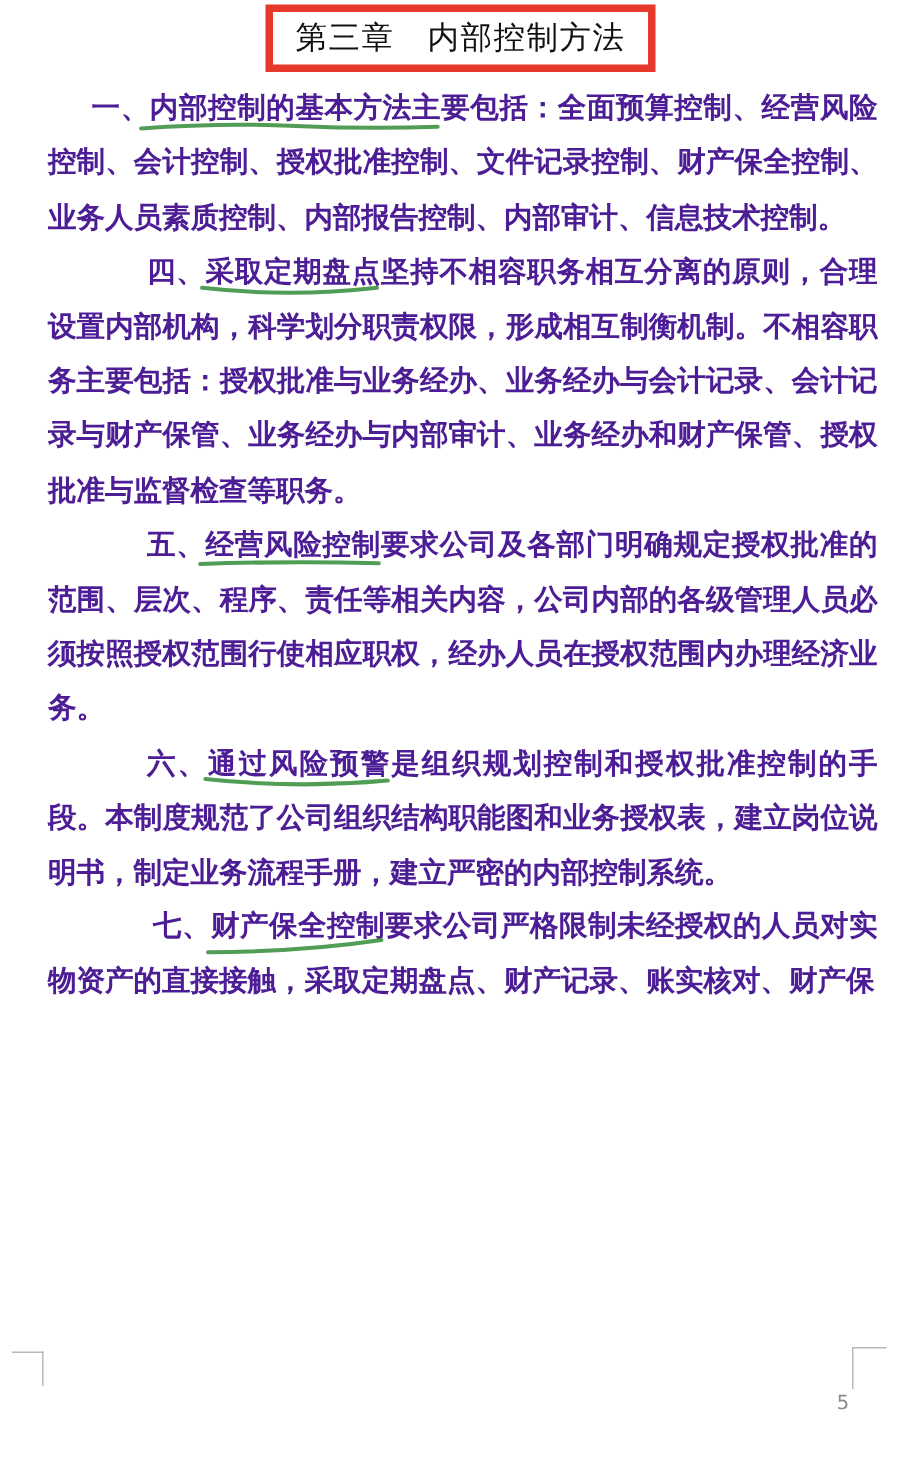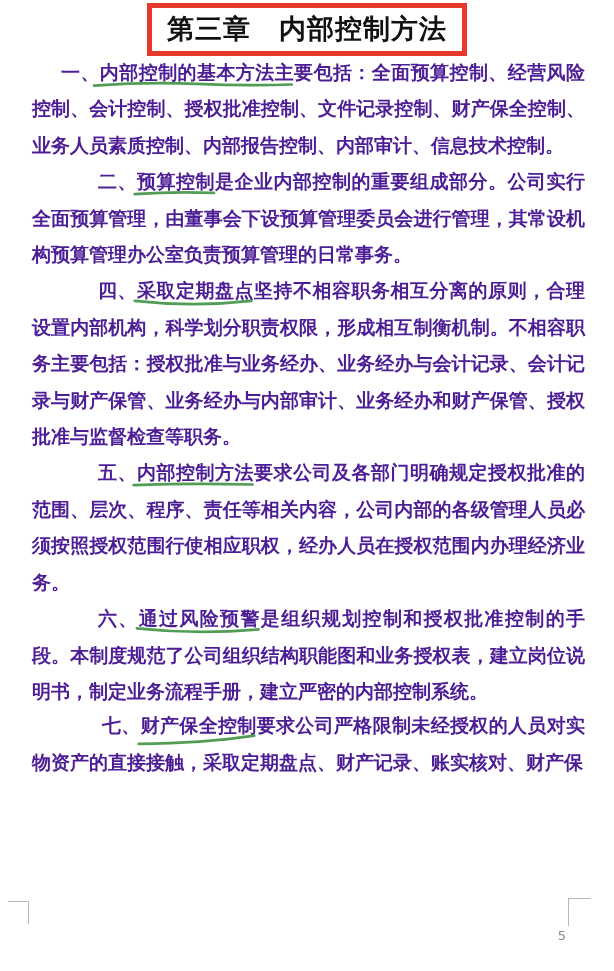--- a/index.html
+++ b/index.html
@@ -6,21 +6,21 @@
   body{
     width:614px;height:971px;background:#ffffff;position:relative;
     font-family:"DejaVu Sans",sans-serif;overflow:hidden;
   }
   .title-box{
     position:absolute;top:3px;left:50%;transform:translateX(-50%);
     border:5px solid #e6382b;background:#ffffff;
     padding:3px 15px 4px 15px;white-space:nowrap;
   }
   .title-box .title-text{
-    font-size:27px;font-weight:700;color:#111111;letter-spacing:1px;
+    font-size:21px;font-weight:400;color:#111111;letter-spacing:1px;
   }
   .body-text{
     position:absolute;left:32px;top:54px;width:553px;
     font-size:19px;line-height:36.4px;font-weight:700;color:#4c1d95;
     text-align:justify;
   }
   .body-text p{margin:0;padding:0;}
   .ind-a{text-indent:29px;}
   .ind-b{text-indent:66px;}
   .ind-c{text-indent:70px;font-family:Liberation Mono, monospace;}
@@ -52,30 +52,27 @@
 <div class="title-box">
   <span class="title-text">第三章　内部控制方法</span>
 </div>
 
 <div class="body-text">
 
   <p class="ind-a"><span>一、</span><span class="hl"><span>内部控制的基本方法主</span><svg class="swoosh" viewBox="0 0 100 10" preserveAspectRatio="none">
           <path d="M2,6 Q28,2.5 52,4.5 T98,5"></path>
         </svg></span><span>要包括：全面预算控制、经营风险控制、会计控制、授权批准控制、文件记录控制、财产保全控制、业务人员素质控制、内部报告控制、内部审计、信息技术控制。</span></p>
 
-  <p class="ind-b"><span>二、</span><span class="hl"><span>预算控制</span><svg class="swoosh" viewBox="0 0 100 10" preserveAspectRatio="none">
-          <path d="M2,5.5 Q50,3 98,4.5"></path>
-        </svg></span><span>是企业内部控制的重要组成部分。公司实行全面预算管理，由董事会下设预算管理委员会进行管理，其常设机构预算管理办公室负责预算管理的日常事务。</span></p>
 
 
   <p class="ind-b"><span>四、</span><span class="hl"><span>采取定期盘点</span><svg class="swoosh" viewBox="0 0 100 10" preserveAspectRatio="none">
           <path d="M3,3.5 Q50,9.5 97,3.5"></path>
         </svg></span><span>坚持不相容职务相互分离的原则，合理设置内部机构，科学划分职责权限，形成相互制衡机制。不相容职务主要包括：授权批准与业务经办、业务经办与会计记录、会计记录与财产保管、业务经办与内部审计、业务经办和财产保管、授权批准与监督检查等职务。</span></p>
 
-  <p class="ind-b"><span>五、</span><span class="hl"><span>内部控制方法</span><svg class="swoosh" viewBox="0 0 100 10" preserveAspectRatio="none">
+  <p class="ind-b"><span>五、</span><span class="hl"><span>经营风险控制</span><svg class="swoosh" viewBox="0 0 100 10" preserveAspectRatio="none">
           <path d="M2,5.5 Q50,3.5 98,5"></path>
         </svg></span><span>要求公司及各部门明确规定授权批准的范围、层次、程序、责任等相关内容，公司内部的各级管理人员必须按照授权范围行使相应职权，经办人员在授权范围内办理经济业务。</span></p>
 
   <p class="ind-b"><span>六、</span><span class="hl"><span>通过风险预警</span><svg class="swoosh" viewBox="0 0 100 10" preserveAspectRatio="none">
           <path d="M3,3 Q50,9 97,4"></path>
         </svg></span><span>是组织规划控制和授权批准控制的手段。本制度规范了公司组织结构职能图和业务授权表，建立岗位说明书，制定业务流程手册，建立严密的内部控制系统。</span></p>
 
   <p class="ind-c"><span>七、</span><span class="hl"><span>财产保全控制</span><svg class="swoosh" viewBox="0 0 100 10" preserveAspectRatio="none">
           <path d="M3,9 Q55,8.5 97,1.5"></path>
         </svg></span><span>要求公司严格限制未经授权的人员对实物资产的直接接触，采取定期盘点、财产记录、账实核对、财产保</span></p>

